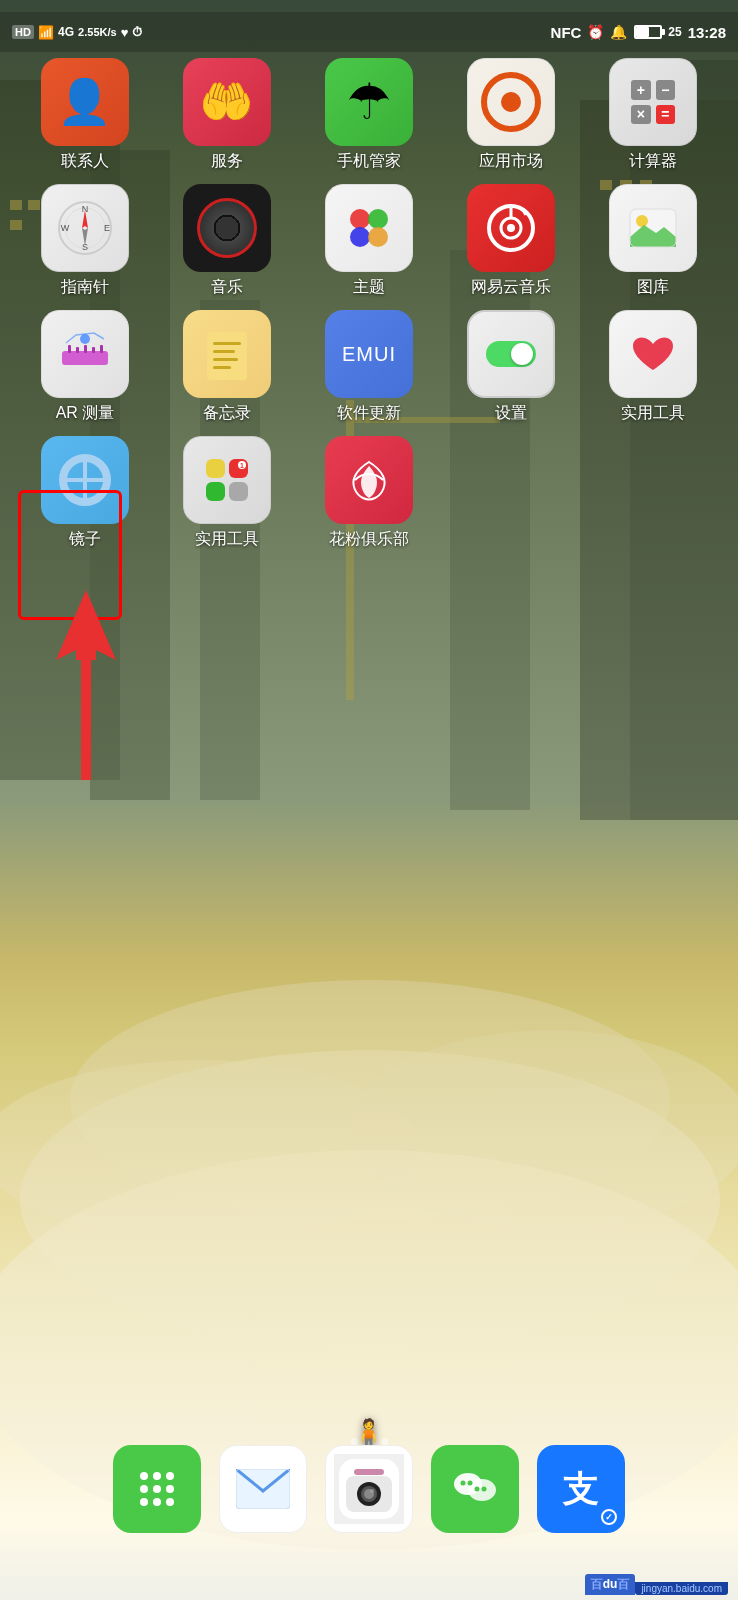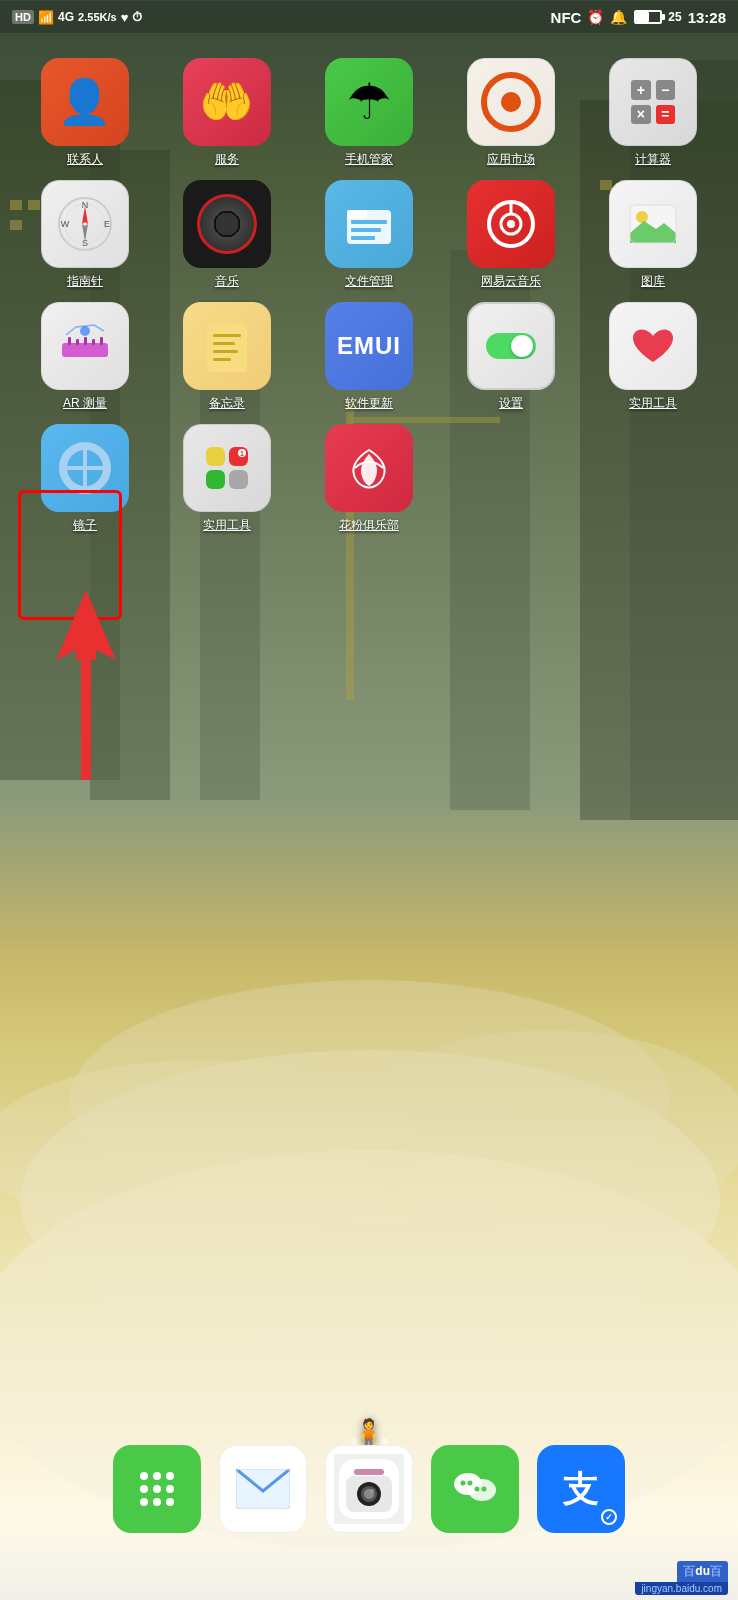--- a/index.html
+++ b/index.html
@@ -30,24 +30,24 @@
         #f0e8b8 82%,
         #f8f0d0 88%,
         #fffae8 95%,
         #f0f0e8 100%
       );
     }
 
     
     .status-bar {
       position: absolute;
-      top: 1px;
+      top: 12px;
       left: 0;
       right: 0;
-      height: 32px;
+      height: 40px;
       display: flex;
       align-items: center;
       justify-content: space-between;
       padding: 0 12px;
       background: rgba(0,0,0,0.2);
       z-index: 100;
     }
     .status-left {
       display: flex;
       align-items: center;
@@ -119,25 +119,24 @@
       display: flex;
       align-items: center;
       justify-content: center;
       font-size: 38px;
       position: relative;
       overflow: hidden;
     }
 
     .app-label {
       color: white;
-      font-size: 12px;
+      font-size: 16px;
       text-align: center;
       text-shadow: 0 1px 3px rgba(0,0,0,0.8);
       white-space: nowrap;
-      text-decoration: underline;
     }
 
     
     .icon-contacts { background: linear-gradient(135deg, #e8572a, #d44420); }
     .icon-services { background: linear-gradient(135deg, #e8415a, #cc2a42); }
     .icon-manager { background: linear-gradient(135deg, #4ac848, #3ab038); }
     .icon-appmarket { background: linear-gradient(135deg, #f5f0e8, #ede8e0); border: 1px solid #ddd; }
     .icon-calculator { background: linear-gradient(135deg, #e8e8e8, #d8d8d8); border: 1px solid #ccc; }
     .icon-compass { background: linear-gradient(135deg, #f0f0f0, #e0e0e0); border: 1px solid #ccc; }
     .icon-music { background: #1a1a1a; }
@@ -223,21 +222,21 @@
       background: white;
     }
 
     
     .watermark {
       position: absolute;
       bottom: 5px;
       right: 10px;
       z-index: 50;
       display: flex;
-      flex-direction: column;
+      flex-direction: row;
       align-items: flex-end;
     }
     .watermark-top {
       background: #3060c8;
       color: white;
       font-size: 12px;
       font-weight: bold;
       padding: 2px 6px;
       border-radius: 3px 3px 0 0;
     }
@@ -400,33 +399,32 @@
     <span class="app-label">指南针</span>
   </div>
 
   <div class="app-item">
     <div class="app-icon icon-music">
       <div class="music-vinyl"></div>
     </div>
     <span class="app-label">音乐</span>
   </div>
 
-
-  <div class="app-item">
-    <div class="app-icon icon-files">
-      <svg width="56" height="56" viewBox="0 0 56 56">
-        <rect x="6" y="14" width="44" height="34" rx="4" fill="white" opacity="0.9"></rect>
-        <rect x="6" y="14" width="20" height="8" rx="2" fill="white" opacity="0.9"></rect>
-        <rect x="10" y="24" width="36" height="4" rx="1" fill="#5ab8e8"></rect>
-        <rect x="10" y="32" width="30" height="4" rx="1" fill="#5ab8e8"></rect>
-        <rect x="10" y="40" width="24" height="4" rx="1" fill="#5ab8e8"></rect>
-      </svg>
-    </div>
-    <span class="app-label">文件管理</span>
-  </div>
+  <div class="app-item">
+    <div class="app-icon icon-theme">
+      <svg width="58" height="58" viewBox="0 0 58 58">
+        <circle cx="20" cy="20" r="10" fill="#e83030" opacity="0.9"></circle>
+        <circle cx="38" cy="20" r="10" fill="#30b830" opacity="0.9"></circle>
+        <circle cx="20" cy="38" r="10" fill="#3030e8" opacity="0.9"></circle>
+        <circle cx="38" cy="38" r="10" fill="#e8a030" opacity="0.9"></circle>
+      </svg>
+    </div>
+    <span class="app-label">主题</span>
+  </div>
+
 
 
   <div class="app-item">
     <div class="app-icon icon-netease">
       <svg width="58" height="58" viewBox="0 0 58 58">
         <circle cx="29" cy="29" r="22" fill="none" stroke="white" stroke-width="4"></circle>
         <circle cx="29" cy="29" r="10" fill="none" stroke="white" stroke-width="3"></circle>
         <circle cx="29" cy="29" r="4" fill="white"></circle>
         <line x1="29" y1="7" x2="29" y2="19" stroke="white" stroke-width="3"></line>
         <path d="M29,7 Q40,7 44,16" fill="none" stroke="white" stroke-width="3"></path>
@@ -471,21 +469,21 @@
         <rect x="14" y="24" width="22" height="3" rx="1.5" fill="#c8a820"></rect>
         <rect x="14" y="32" width="25" height="3" rx="1.5" fill="#c8a820"></rect>
         <rect x="14" y="40" width="18" height="3" rx="1.5" fill="#c8a820"></rect>
       </svg>
     </div>
     <span class="app-label">备忘录</span>
   </div>
 
   <div class="app-item">
     <div class="app-icon icon-emui">
-      <span style="color:white;font-size:24px;font-weight:bold;letter-spacing:1px;">EMUI</span>
+      <span style="color:white;font-size:20px;font-weight:normal;letter-spacing:1px;">EMUI</span>
     </div>
     <span class="app-label">软件更新</span>
   </div>
 
   <div class="app-item" style="position:relative;">
     <div class="app-icon icon-settings" style="position:relative;">
       <div class="toggle-switch"></div>
     </div>
     <span class="app-label" style="color:#fff;text-shadow:0 1px 4px rgba(0,0,0,0.9);">设置</span>
   </div>

